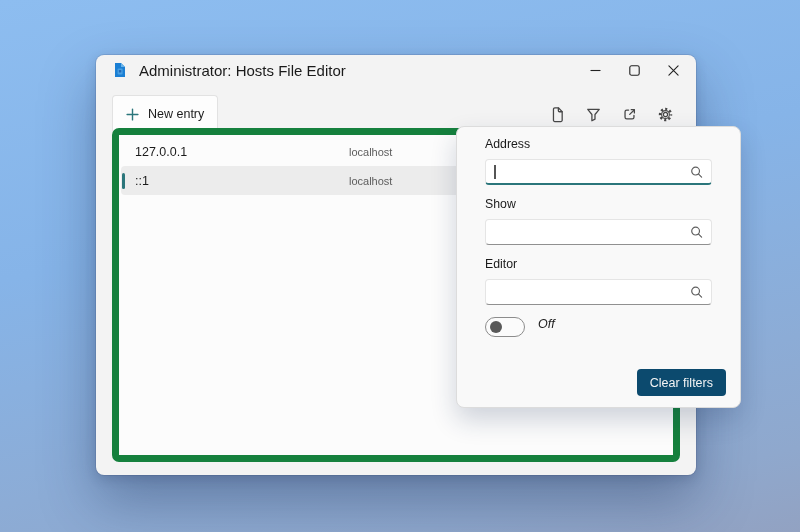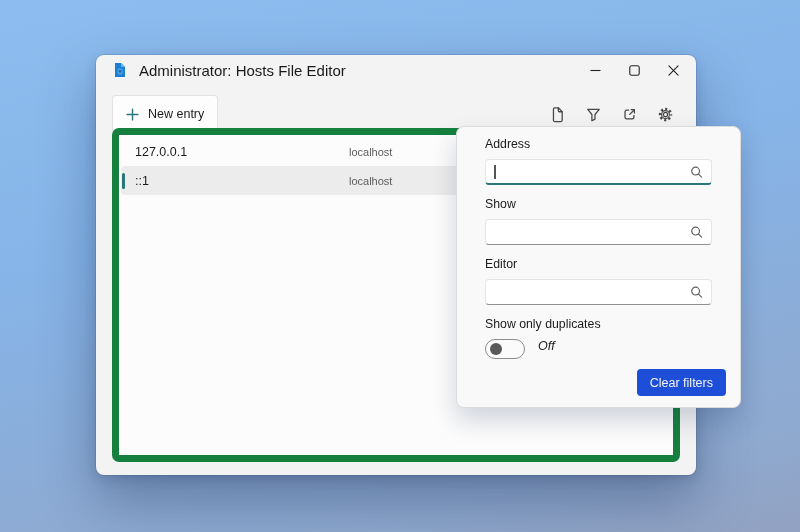--- a/index.html
+++ b/index.html
@@ -72,21 +72,21 @@
   .dup-label { font-size:12.3px; margin:0 0 8px 0; }
   .toggle-row { display:flex; align-items:flex-start; gap:13px;font-style:italic; }
   .toggle { position:relative; width:40px; height:20px; border:1px solid #8c8c8c;
             border-radius:10px; background:#fbfbfb; cursor:default; }
   .toggle-knob { position:absolute; left:4px; top:3px; width:12px; height:12px;
                  border-radius:50%; background:#595959; }
   .toggle-state { font-size:12.5px; }
 
   .clear-btn {
     position:absolute; right:14px; bottom:11px; height:27px; padding:0 13px;
-    background:#1d4ed8; color:#f4f4f4; border:none; border-radius:4px;
+    background:#0c4a6e; color:#f4f4f4; border:none; border-radius:4px;
     font:12.5px "Liberation Sans",sans-serif; cursor:default;
   }
 
   svg { display:block; }
 </style>
 </head>
 <body>
 
 <div class="window">
 
@@ -214,21 +214,20 @@
   <div class="input-wrap">
     <input class="field-input" type="text" value="" style="">
     <span class="search-ic">
       <svg width="15" height="15" viewBox="0 0 15 15" fill="none" stroke="#5f5f5f" stroke-width="1.2" stroke-linecap="round">
         <circle cx="6.6" cy="6.6" r="3.9"></circle>
           <path d="M9.6 9.6 L12.6 12.6"></path>
       </svg>
     </span>
   </div>
 
-  <div class="dup-label">Show only duplicates</div>
   <div class="toggle-row">
     <div class="toggle">
       <div class="toggle-knob"></div>
     </div>
     <span class="toggle-state">Off</span>
   </div>
 
   <button class="clear-btn" disabled="">Clear filters</button>
 </div>
 

